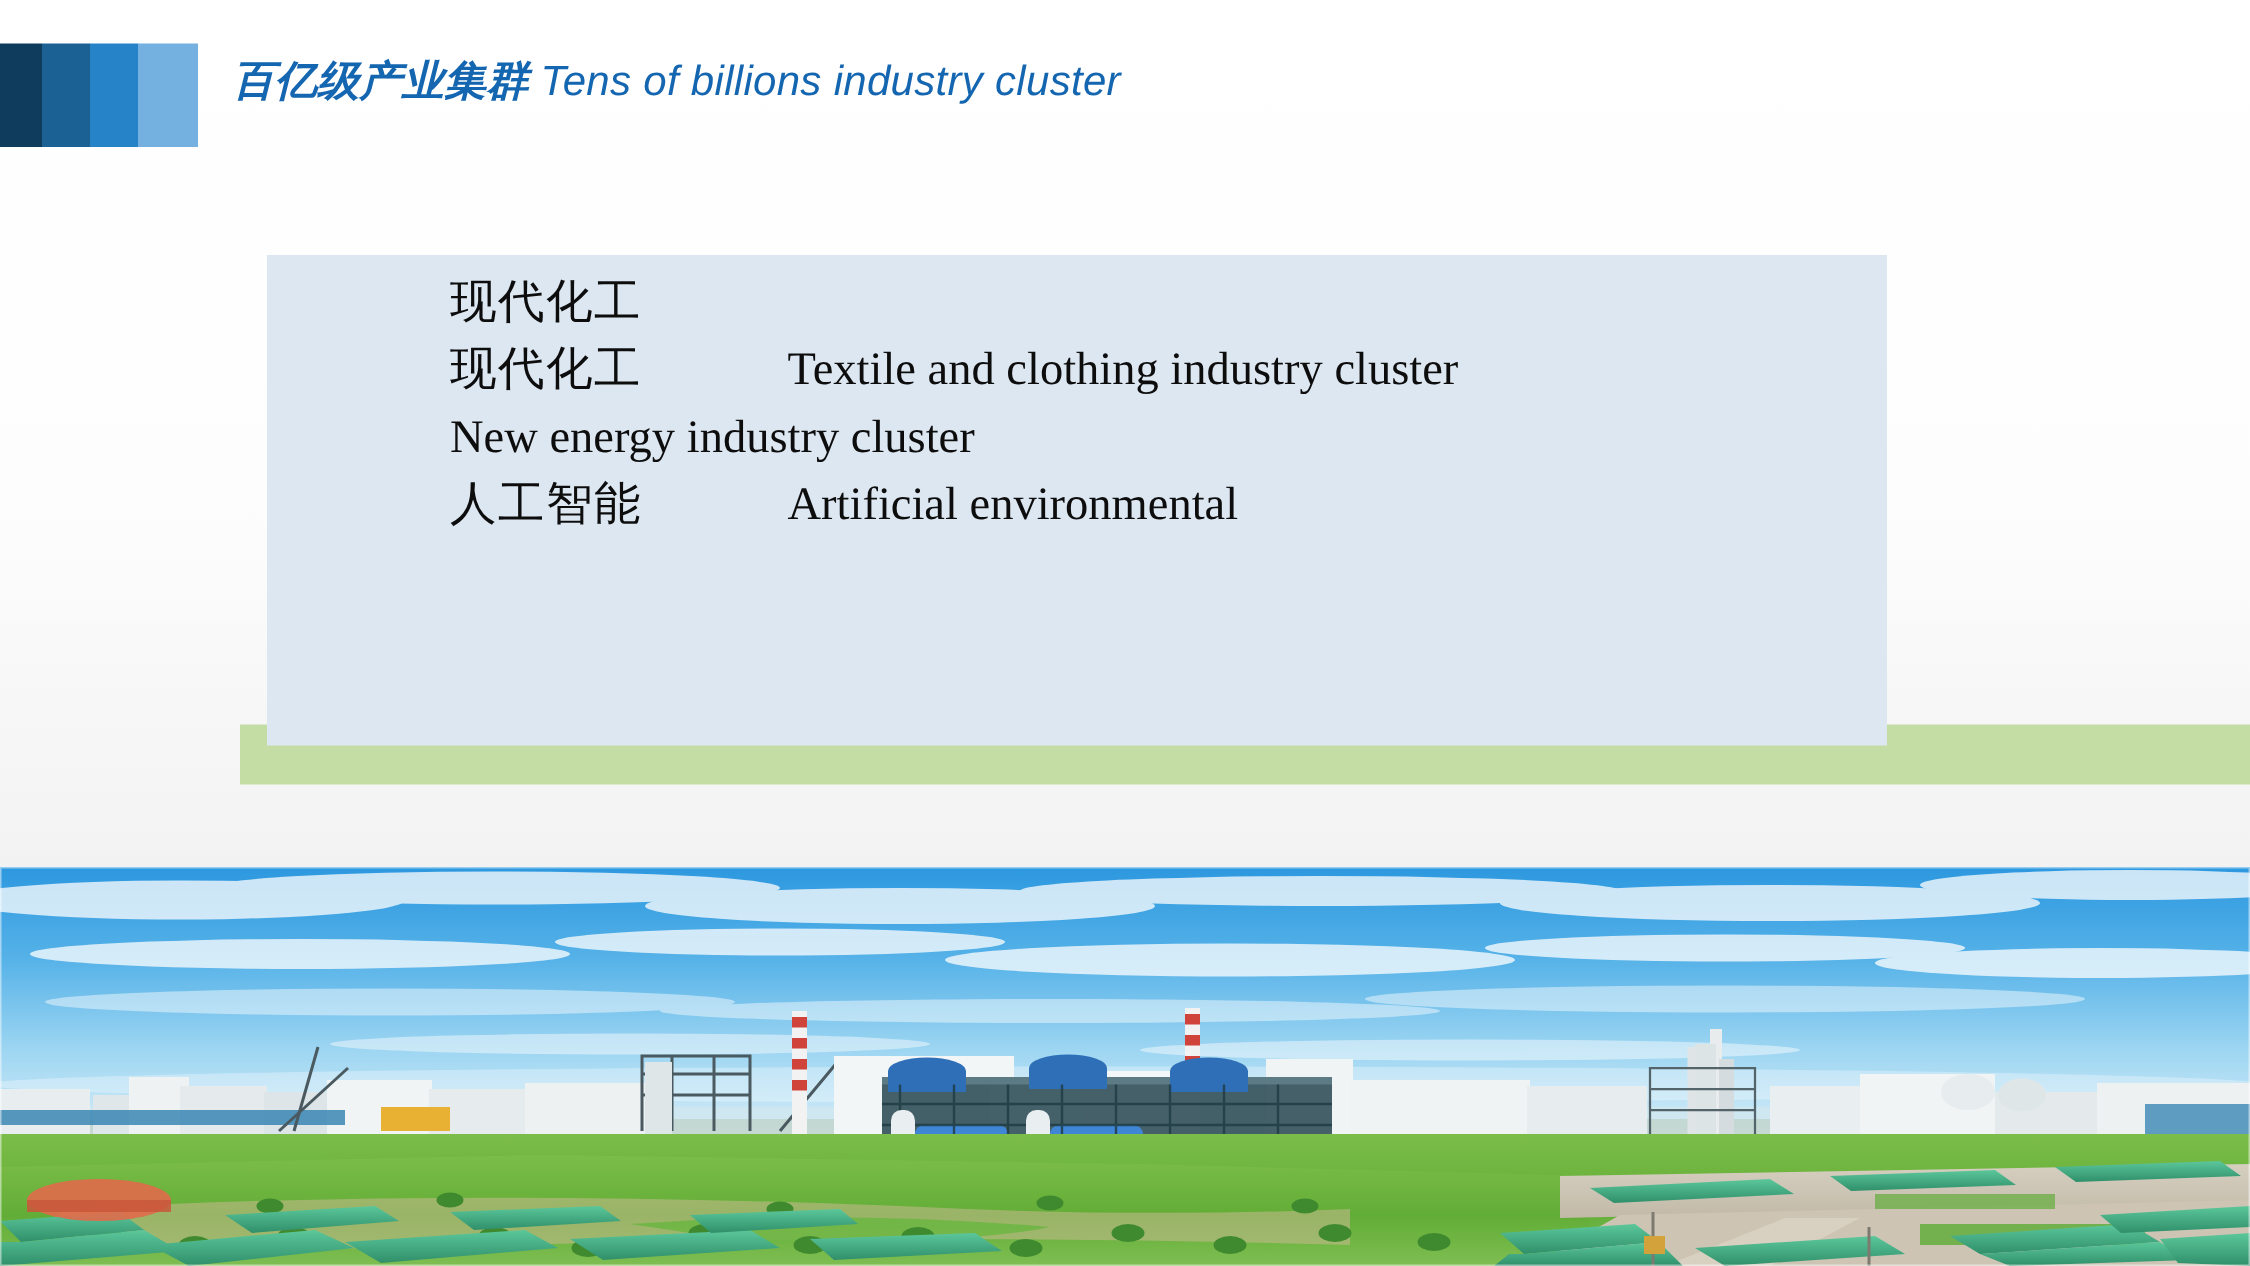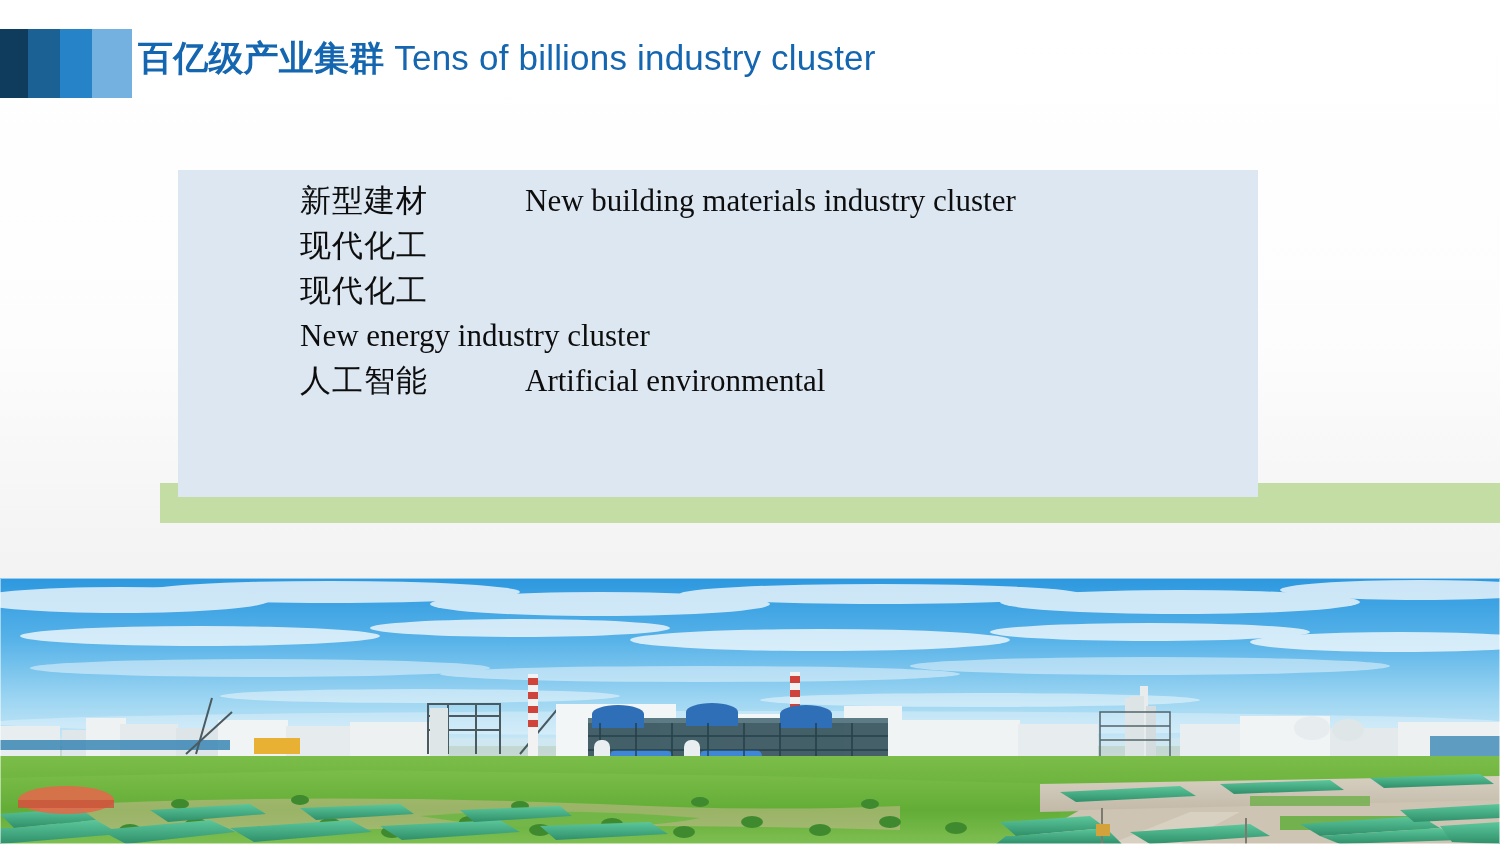--- a/index.html
+++ b/index.html
@@ -31,27 +31,28 @@
     display: flex;
   }
   .header-bars .bar { height: 100%; }
   .bar-1 { width: 28px; }
   .bar-2 { width: 32px; }
   .bar-3 { width: 32px; }
   .bar-4 { width: 40px; }
 
   .slide-title {
     position: absolute;
-    left: 138px;
+    left: 155px;
     top: 35px;
     font-family: "Liberation Sans", sans-serif;
-    font-size: 35px;
+    font-size: 28px;
     font-weight: 400;
     letter-spacing: 0.2px;
     white-space: nowrap;
+    font-style: italic;
   }
   .slide-title .cn {
     font-weight: 700;
   }
 
   
   .green-bar {
     position: absolute;
     left: 160px;
     top: 483px;
@@ -123,28 +124,25 @@
 
   <div class="slide-title" style="color: rgb(21, 102, 176);">
     <span class="cn">百亿级产业集群</span><span>&nbsp;</span><span class="en">Tens of billions industry cluster</span>
   </div>
 
   <div class="green-bar" style="background: rgb(195, 221, 165);"></div>
 
   <div class="content-panel" style="background: rgb(221, 231, 242);">
     <div class="cluster-list">
       <div class="cluster-row">
-        <span class="cluster-cn">新型建材</span>
-        <span class="cluster-en">New building materials industry cluster</span>
-      </div>
-      <div class="cluster-row">
         <span class="cluster-cn">现代化工</span>
       </div>
       <div class="cluster-row">
         <span class="cluster-cn">现代化工</span>
+        <span class="cluster-en">Textile and clothing industry cluster</span>
       </div>
       <div class="cluster-row">
         <span class="cluster-en">New energy industry cluster</span>
       </div>
       <div class="cluster-row">
         <span class="cluster-cn">人工智能</span>
         <span class="cluster-en">Artificial environmental</span>
       </div>
     </div>
   </div>

